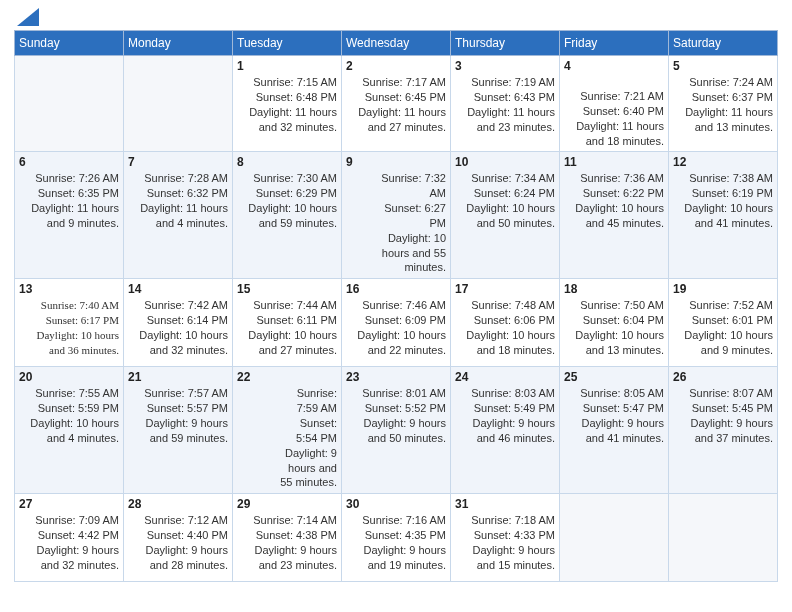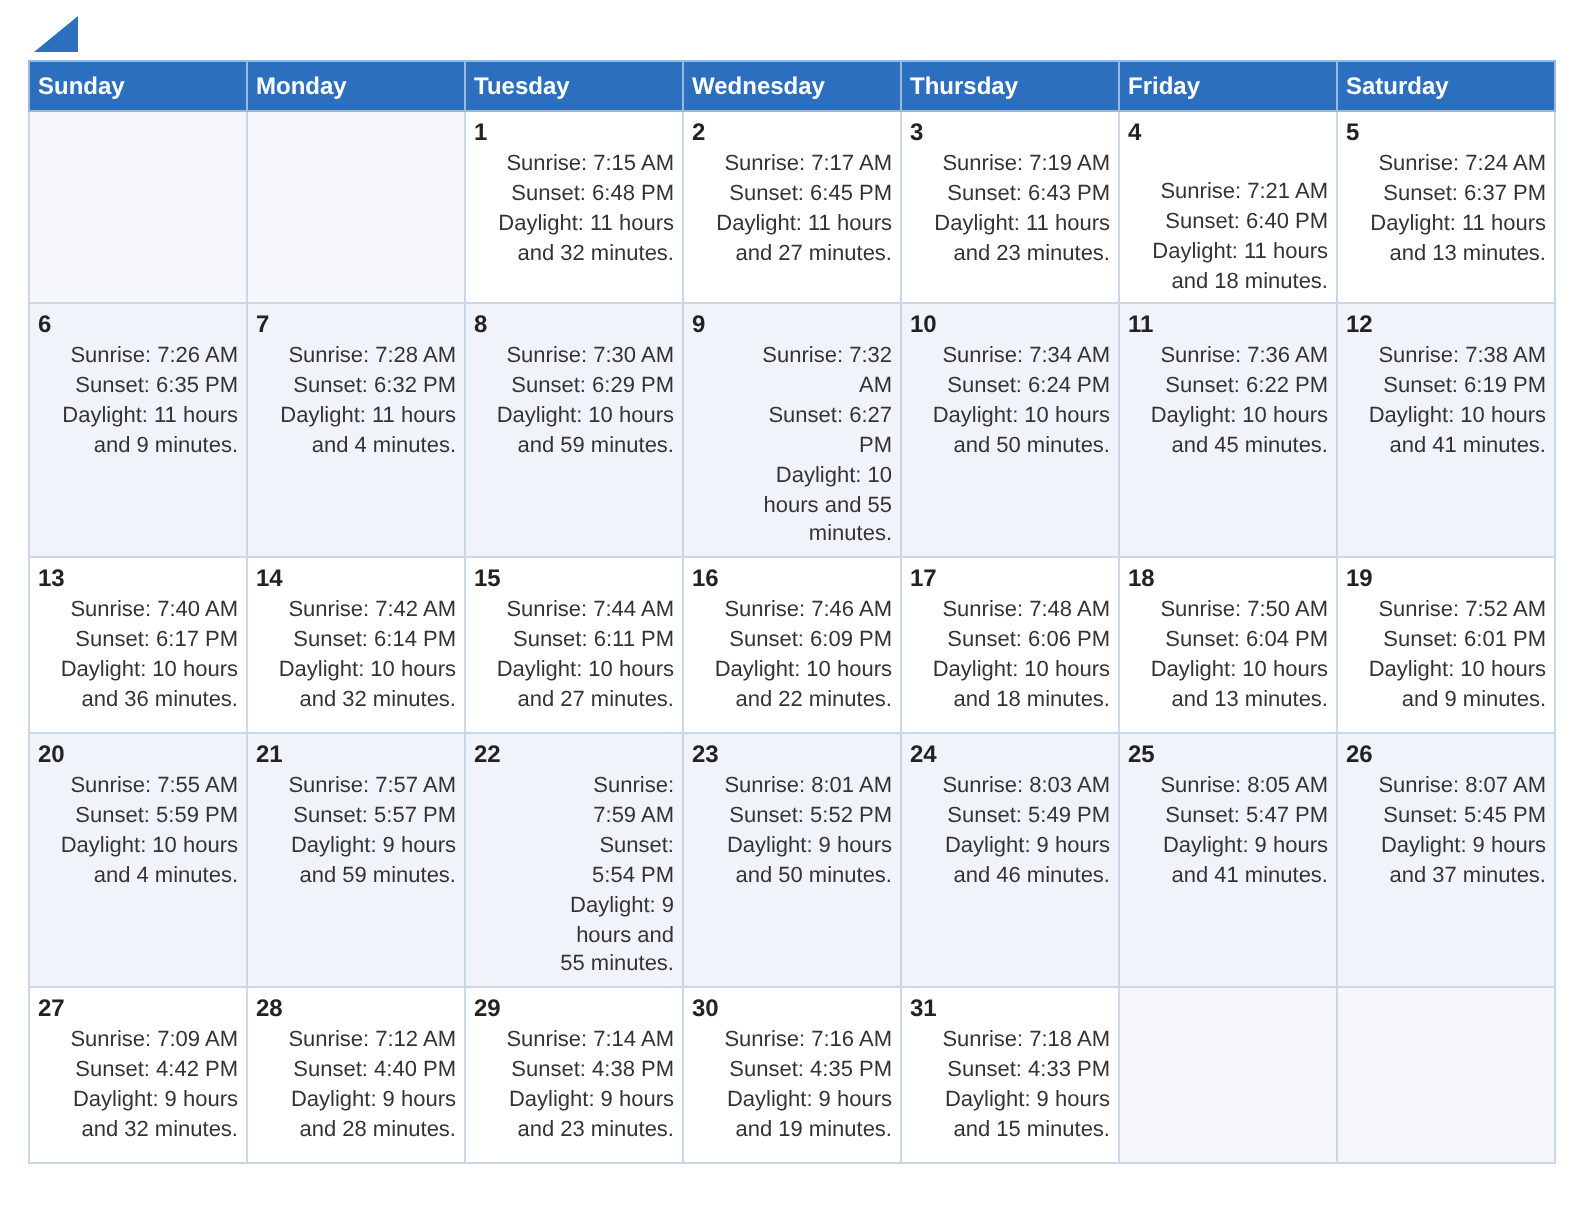--- a/index.html
+++ b/index.html
@@ -49,21 +49,21 @@
     }
     table {
       width: 100%;
       border-collapse: collapse;
       table-layout: fixed;
     }
     th {
       background-color: #2c6fbe;
       color: #fff;
       font-size: 12px;
-      font-weight: bold;
+      font-weight: normal;
       padding: 5px 4px;
       text-align: left;
       border: 1px solid #a0b8d8;
     }
     td {
       vertical-align: top;
       border: 1px solid #c8d8ea;
       padding: 3px 4px;
       font-size: 9.5px;
       color: #333;
@@ -197,21 +197,21 @@
           <td>
             <span class="day-num">12</span>
             <div class="cell-text" style="white-space: pre-line;">Sunrise: 7:38 AM
 Sunset: 6:19 PM
 Daylight: 10 hours and 41 minutes.</div>
           </td>
         </tr>
         <tr>
           <td>
             <span class="day-num">13</span>
-            <div class="cell-text" style="white-space: pre-line;">Sunrise: 7:40 AM
+            <div class="cell-text" style="white-space: pre-line; font-family: Liberation Serif, serif;">Sunrise: 7:40 AM
 Sunset: 6:17 PM
 Daylight: 10 hours and 36 minutes.</div>
           </td>
           <td>
             <span class="day-num">14</span>
             <div class="cell-text" style="white-space: pre-line;">Sunrise: 7:42 AM
 Sunset: 6:14 PM
 Daylight: 10 hours and 32 minutes.</div>
           </td>
           <td>

